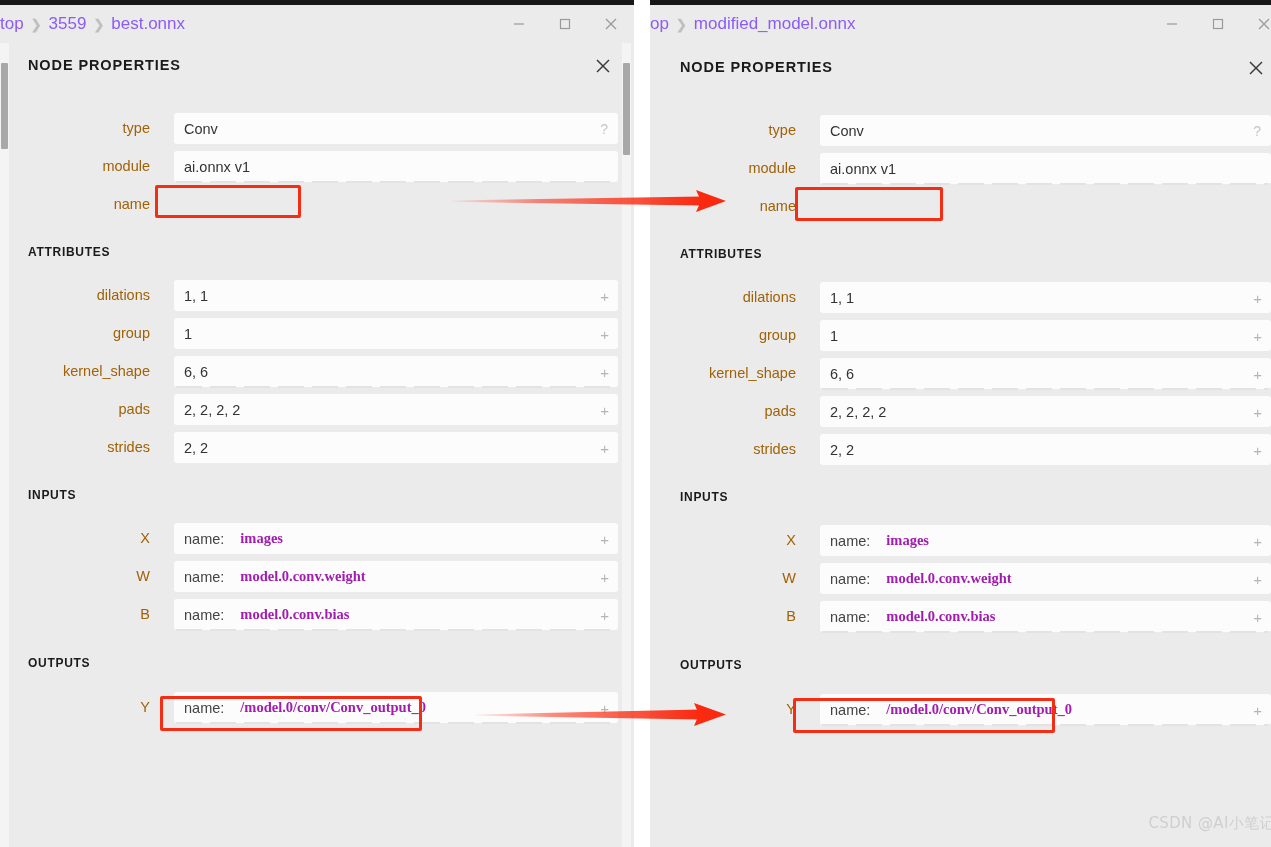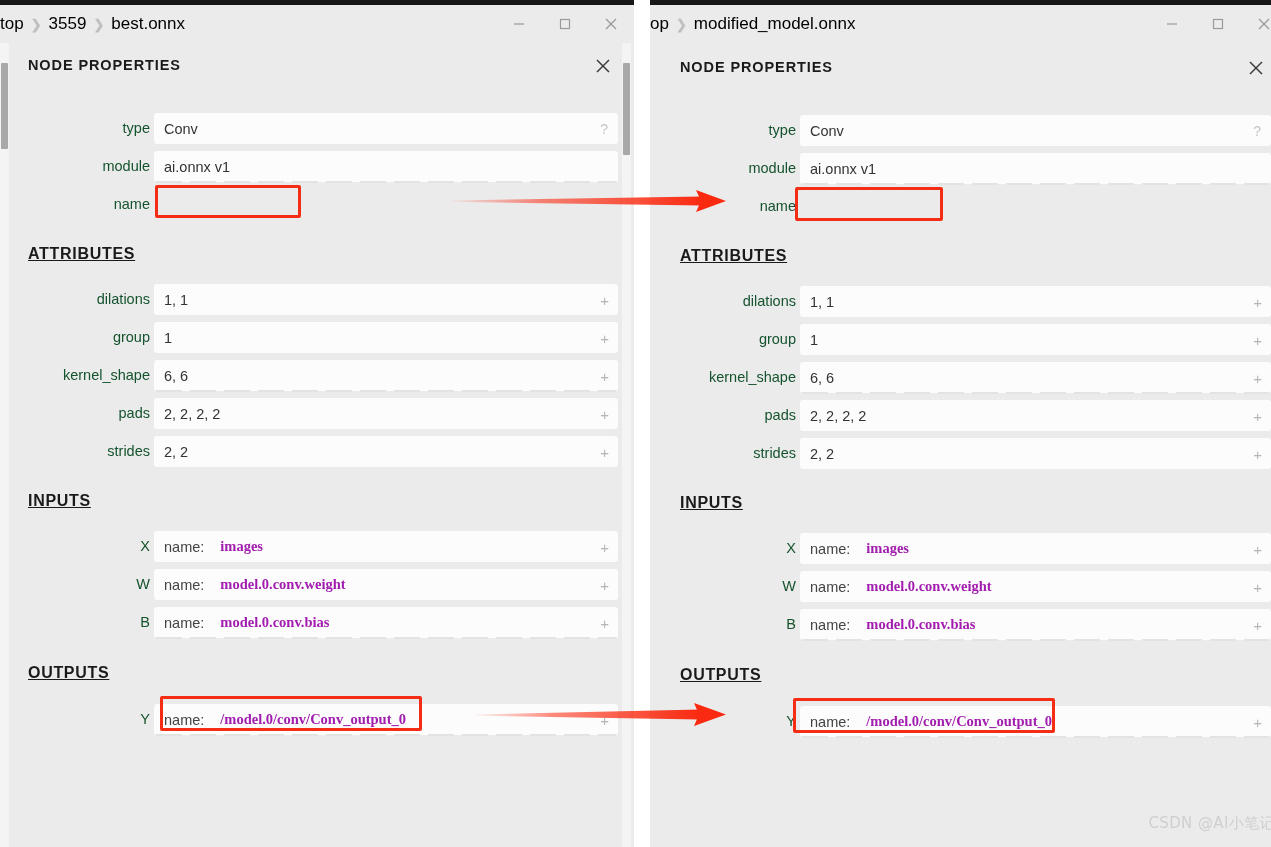--- a/index.html
+++ b/index.html
@@ -60,21 +60,21 @@
   .breadcrumb {
     display: flex;
     align-items: center;
     color: #b0b0b0;
     font-size: 17px;
     white-space: nowrap;
     overflow: hidden;
   }
   #window-left .breadcrumb { padding-left: 0px; }
   #window-right .breadcrumb { padding-left: 0px; }
-  .crumb { color: #000000; }
+  .crumb { color: #8b5cf6; }
   .crumb-sep {
     color: #c0c0c0;
     font-size: 13px;
     padding: 0 7px;
     font-weight: bold;
   }
 
   .winbtns {
     position: absolute;
     top: 0;
@@ -142,23 +142,23 @@
   .row {
     display: flex;
     align-items: stretch;
     margin-bottom: 7px;
     padding-right: 16px;
   }
   .row-label {
     width: 140px;
     flex: 0 0 140px;
     text-align: right;
-    padding-right: 4px;
+    padding-right: 24px;
     font-size: 14.5px;
-    color: #14532d;
+    color: #a16207;
     line-height: 31px;
     white-space: nowrap;
   }
   .row-label.short {
     width: 134px;
     flex: 0 0 134px;
   }
   .row-field {
     flex: 1 1 auto;
     background: #fcfcfc;
@@ -188,26 +188,25 @@
     transform: translateY(-50%);
     color: #c5c5c5;
     font-size: 14px;
     line-height: 1;
   }
   .row-field .kv-key { color: #444; }
   .row-field .kv-val { font-weight: bold; color: #a21caf; margin-left: 16px; font-family: Liberation Serif, serif; }
 
   
   .section-title {
-    font-size: 16px;
+    font-size: 12px;
     font-weight: bold;
     letter-spacing: 0.7px;
     color: #1a1a1a;
     padding-left: 18px;
-    text-decoration: underline;
   }
 
   
   .dashed-edge::after {
     content: "";
     position: absolute;
     left: 2px; right: 2px; bottom: -1px;
     height: 2px;
     background: repeating-linear-gradient(to right,
       #e3e3e3 0px, #e3e3e3 26px, transparent 26px, transparent 34px);

